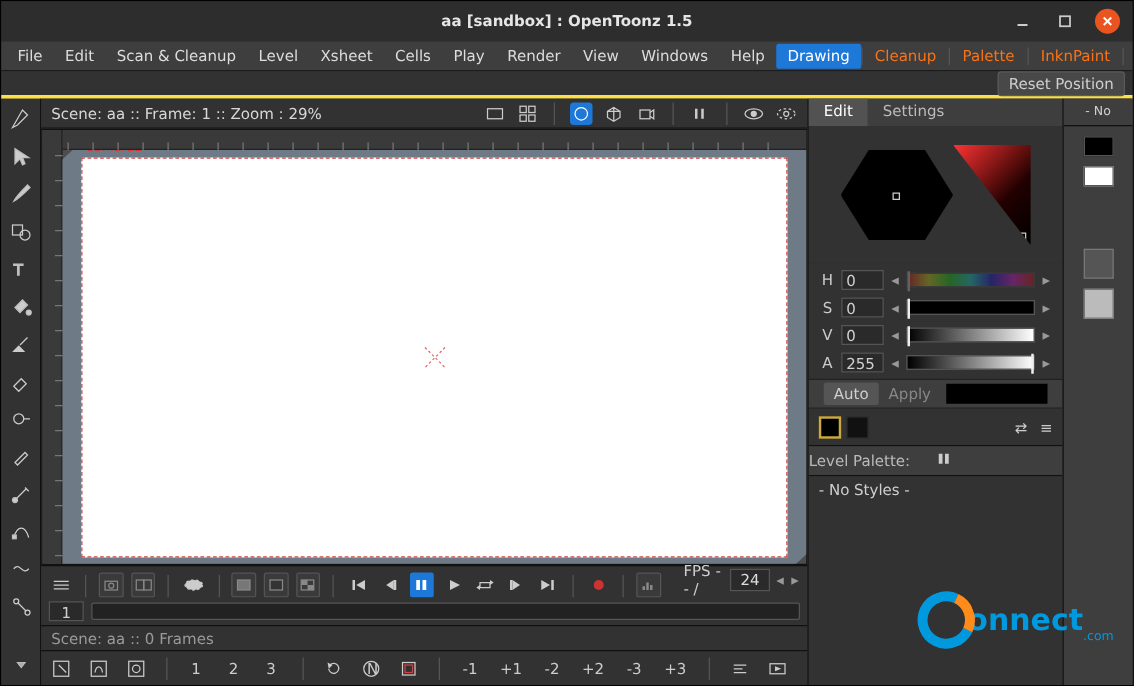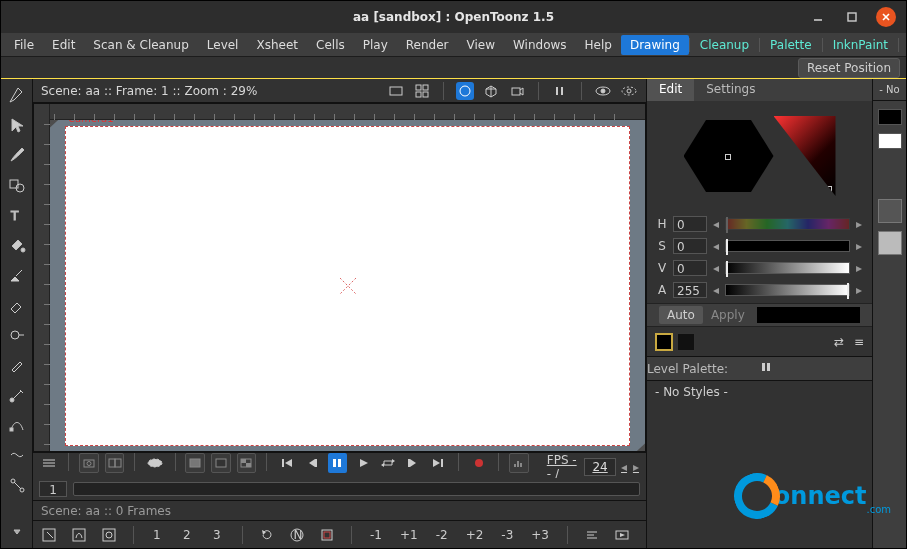--- a/index.html
+++ b/index.html
@@ -21,23 +21,23 @@
   .titlebar{height:32px;background:#2d2d2d;display:flex;align-items:center;position:relative;}
   .titlebar .title{flex:1;text-align:center;font-weight:bold;color:#e6e6e6;}
   .winctl{display:flex;gap:14px;position:absolute;right:10px;}
   .winbtn{width:20px;height:20px;display:flex;align-items:center;justify-content:center;border-radius:10px;}
   .winbtn.close-btn{background:#e95420;}
   
   .menubar{height:24px;background:var(--bg3);display:flex;align-items:center;padding:0 4px;border-bottom:1px solid #1c1c1c;}
   .menuitem{padding:3px 9px;color:#ddd;white-space:nowrap;}
   .menuitem.active{background:#1e78d8;color:#fff;border-radius:2px;}
   .tabstrip{margin-left:auto;display:flex;align-items:center;}
-  .tabbtn{padding:0 10px;color:#5eead4;border-left:1px solid #555;}
-  
-  .subbar{height:22px;background:var(--bg2);display:flex;align-items:center;justify-content:flex-end;padding:0 6px;border-bottom:1px solid #fde047;}
+  .tabbtn{padding:0 10px;color:#f97316;border-left:1px solid #555;}
+  
+  .subbar{height:22px;background:var(--bg2);display:flex;align-items:center;justify-content:flex-end;padding:0 6px;border-bottom:3px solid #fde047;}
   .btn{background:var(--bg4);border:1px solid #5a5a5a;border-radius:3px;padding:2px 8px;}
   
   .mainrow{flex:1;display:flex;min-height:0;}
   
   .toolcol{width:32px;background:var(--bg2);border-right:1px solid #111;display:flex;flex-direction:column;align-items:center;padding-top:6px;gap:10px;}
   .toolcol .t{width:20px;height:20px;display:flex;align-items:center;justify-content:center;}
   .toolcol svg{stroke:var(--icon);fill:none;}
   
   .center{flex:1;display:flex;flex-direction:column;background:var(--bg2);min-width:0;}
   .c-header{height:24px;display:flex;align-items:center;background:var(--bg2);padding:0 8px;border-bottom:1px solid #111;gap:6px;}
@@ -50,41 +50,41 @@
   .ruler-h{position:absolute;top:0;left:0;right:0;height:16px;background:#3a3a3a;border-bottom:1px solid #222;}
   .ruler-v{position:absolute;top:0;left:0;bottom:0;width:16px;background:#3a3a3a;border-right:1px solid #222;}
   .tick{position:absolute;background:#777;}
   .canvas-wrap{position:absolute;top:16px;left:16px;right:0;bottom:0;display:flex;align-items:center;justify-content:center;overflow:hidden;}
   .canvas-stage{position:relative;width:565px;height:320px;}
   .diag-bg{position:absolute;inset:-30px;background:#6e7a85;clip-path:polygon(8% 0,100% 0,100% 88%,92% 100%,0 100%,0 12%);}
   .paper{position:absolute;inset:0;background:#ffffff;border:1px dashed #c44;}
   .cam-label{position:absolute;top:-14px;left:2px;color:#d33;font-size:10px;}
   .cross{position:absolute;top:50%;left:50%;width:22px;height:22px;transform:translate(-50%,-50%);}
   
-  .transport{height:26px;background:var(--bg2);border-top:1px solid #111;display:flex;align-items:flex-start;padding:0 6px;gap:6px;text-decoration:underline;}
+  .transport{height:26px;background:var(--bg2);border-top:1px solid #111;display:flex;align-items:flex-end;padding:0 6px;gap:6px;}
   .tb{width:22px;height:20px;display:flex;align-items:center;justify-content:center;border-radius:2px;}
   .tb svg{fill:#ccc;}
   .tb.on{background:#1e78d8;}
   .tb.sq{border:1px solid #555;background:#3a3a3a;}
   .fps{display:flex;align-items:center;gap:4px;margin-left:6px;}
   .fps input{width:32px;height:18px;background:#2a2a2a;border:1px solid #555;color:#ddd;text-align:center;}
   
   .framerow{height:22px;display:flex;align-items:center;gap:6px;padding:0 6px;background:var(--bg2);}
   .framebox{width:28px;height:16px;background:#2a2a2a;border:1px solid #555;text-align:center;line-height:16px;}
   .timeline{flex:1;height:14px;background:#222;border:1px solid #555;border-radius:2px;}
   
   .sfoot{height:20px;background:var(--bg2);border-top:1px solid #111;padding:0 8px;display:flex;align-items:center;}
   .sfoot span{color:var(--txt2);}
   .iconrow{height:28px;background:var(--bg2);border-top:1px solid #111;display:flex;align-items:center;padding:0 6px;gap:10px;}
   .iconrow .ir{width:20px;height:20px;display:flex;align-items:center;justify-content:center;}
   .lbl{color:#ccc;padding:0 4px;}
   
   .right{width:260px;background:var(--bg2);border-left:1px solid #111;display:flex;}
   .rmain{flex:1;display:flex;flex-direction:column;min-width:0;}
-  .rside{width:34px;background:var(--bg3);border-left:1px solid #111;display:flex;flex-direction:column;align-items:center;}
+  .rside{width:56px;background:var(--bg3);border-left:1px solid #111;display:flex;flex-direction:column;align-items:center;}
   .cp-head{height:24px;padding:0 8px;display:flex;align-items:center;background:var(--bg2);border-bottom:1px solid #111;color:#bbb;overflow:hidden;white-space:nowrap;}
   .cp-tabs{height:22px;display:flex;background:var(--bg3);}
   .cp-tab{padding:3px 12px;color:#bbb;}
   .cp-tab.active{background:#525252;color:#fff;}
   .colorpick{height:110px;display:flex;align-items:center;justify-content:center;gap:0;background:var(--bg2);padding:6px 8px;}
   .hex{width:90px;height:80px;background:#000;clip-path:polygon(25% 5%,75% 5%,100% 50%,75% 95%,25% 95%,0 50%);position:relative;}
   .hexpt{position:absolute;width:6px;height:6px;border:1px solid #ccc;top:47%;left:46%;}
   .tri{width:62px;height:80px;background:linear-gradient(135deg,#f33 0%,#200 60%,#000 100%);clip-path:polygon(0 0,100% 0,100% 100%);position:relative;}
   .tri .pt{position:absolute;width:6px;height:6px;border:1px solid #ccc;right:4px;bottom:4px;}
   .hsva{padding:2px 8px;background:var(--bg2);}

